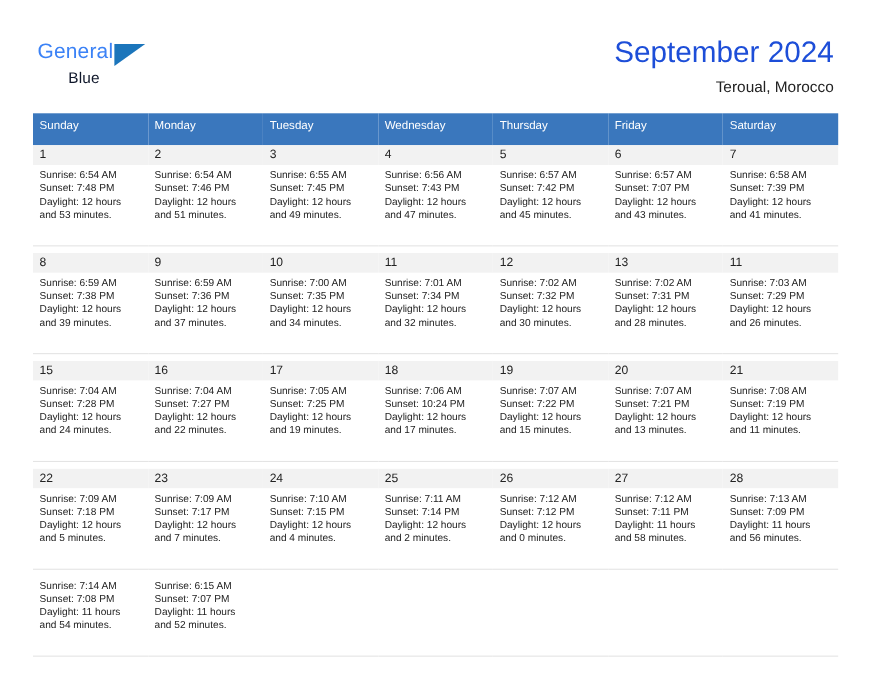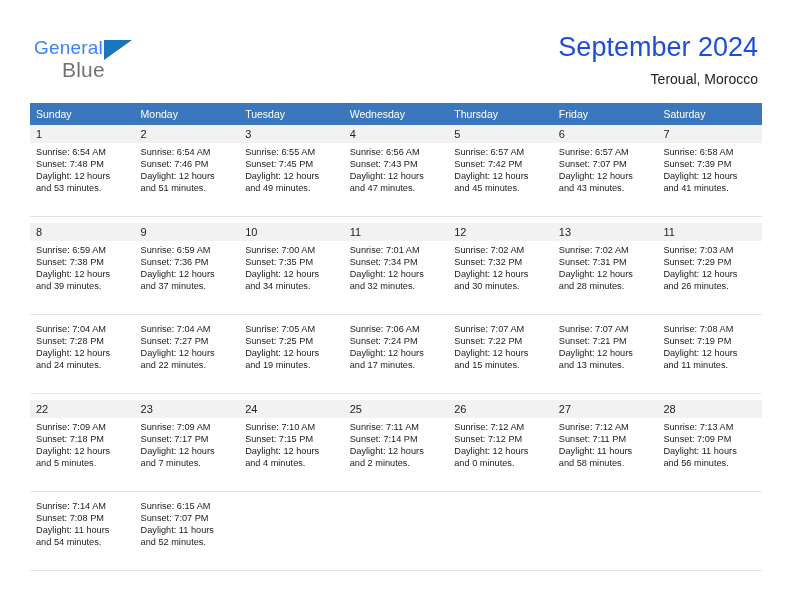--- a/index.html
+++ b/index.html
@@ -54,23 +54,23 @@
     top: 4px;
     width: 0;
     height: 0;
     border-left: 28px solid #1b75bb;
     border-bottom: 20px solid transparent;
   }
   .logo-blue {
     position: absolute;
     left: 28px;
     top: 22px;
-    font-size: 21px;
+    font-size: 14px;
     letter-spacing: 0.2px;
-    color: #737373;
+    color: #0f172a;
     line-height: 24px;
     white-space: nowrap;
   }
 
   .title-block {
     position: absolute;
     right: 34px;
     top: 30px;
     text-align: right;
   }
@@ -99,21 +99,21 @@
     table-layout: fixed;
   }
   .calendar col { width: 104.57px; }
 
   .dow-row th {
     background: #3a77bd;
     color: #ffffff;
     font-size: 10.5px;
     font-weight: normal;
     text-align: left;
-    padding: 5px 0 5px 6px;
+    padding: 5px 0 12px 6px;
     height: 12px;
     vertical-align: middle;
     border: none;
   }
 
   .num-row td {
     background: #f2f2f2;
     font-size: 11px;
     color: #222222;
     padding: 3px 0 3px 6px;
@@ -290,20 +290,29 @@
           <td>
             <div class="line">Sunrise: 7:03 AM</div>
             <div class="line">Sunset: 7:29 PM</div>
             <div class="line">Daylight: 12 hours</div>
             <div class="line">and 26 minutes.</div>
           </td>
         </tr>
         <tr class="spacer-row">
           <td colspan="7"></td>
         </tr>
+        <tr class="num-row">
+          <td>15</td>
+          <td>16</td>
+          <td>17</td>
+          <td>18</td>
+          <td>19</td>
+          <td>20</td>
+          <td>21</td>
+        </tr>
         <tr class="body-row">
           <td>
             <div class="line">Sunrise: 7:04 AM</div>
             <div class="line">Sunset: 7:28 PM</div>
             <div class="line">Daylight: 12 hours</div>
             <div class="line">and 24 minutes.</div>
           </td>
           <td>
             <div class="line">Sunrise: 7:04 AM</div>
             <div class="line">Sunset: 7:27 PM</div>
@@ -311,21 +320,21 @@
             <div class="line">and 22 minutes.</div>
           </td>
           <td>
             <div class="line">Sunrise: 7:05 AM</div>
             <div class="line">Sunset: 7:25 PM</div>
             <div class="line">Daylight: 12 hours</div>
             <div class="line">and 19 minutes.</div>
           </td>
           <td>
             <div class="line">Sunrise: 7:06 AM</div>
-            <div class="line">Sunset: 7:24 PM</div>
+            <div class="line">Sunset: 10:24 PM</div>
             <div class="line">Daylight: 12 hours</div>
             <div class="line">and 17 minutes.</div>
           </td>
           <td>
             <div class="line">Sunrise: 7:07 AM</div>
             <div class="line">Sunset: 7:22 PM</div>
             <div class="line">Daylight: 12 hours</div>
             <div class="line">and 15 minutes.</div>
           </td>
           <td>

